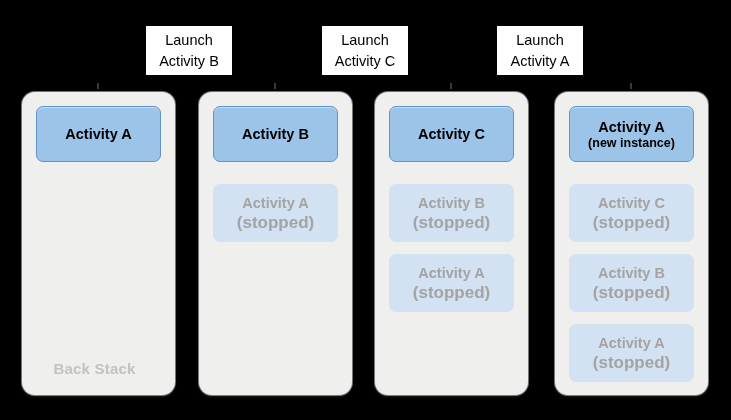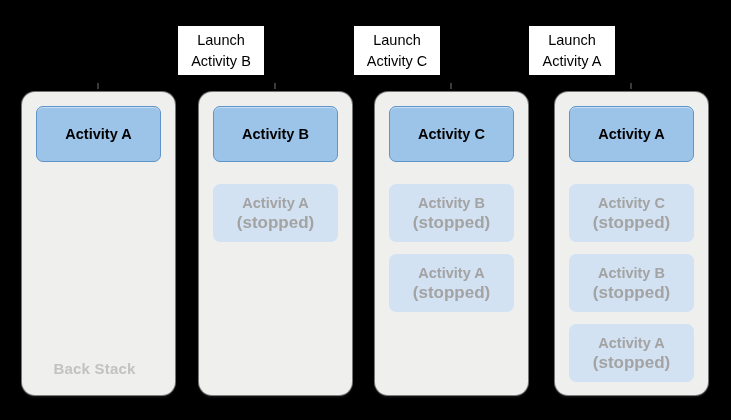--- a/index.html
+++ b/index.html
@@ -32,21 +32,20 @@
     line-height: 21px;
     text-align: center;
     display: flex;
     flex-direction: column;
     align-items: center;
     justify-content: center;
     box-sizing: border-box;
     padding: 2px 6px;
     white-space: nowrap;
     z-index: 5;
-    margin-left: 32px;
   }
   .launch-label .ll-line { display: block; }
 
   
   .connector {
     position: absolute;
     width: 1.5px;
     background: #3a3a3a;
     z-index: 1;
   }
@@ -176,20 +175,21 @@
         <span class="b-title">Activity A</span>
         <span class="b-sub">(stopped)</span>
       </div>
     </div>
   </div>
 
   <div class="panel" style="left:555px; top:92px; width:153px; height:303px;">
     <div class="panel-inner">
       <div class="block active" style="top:0px; height:56px;">
         <span class="b-title">Activity A</span>
+        <span class="b-sub">(new instance)</span>
       </div>
       <div class="block stopped" style="top:78px; height:58px;">
         <span class="b-title">Activity C</span>
         <span class="b-sub">(stopped)</span>
       </div>
       <div class="block stopped" style="top:148px; height:58px;">
         <span class="b-title">Activity B</span>
         <span class="b-sub">(stopped)</span>
       </div>
       <div class="block stopped" style="top:218px; height:58px;">

